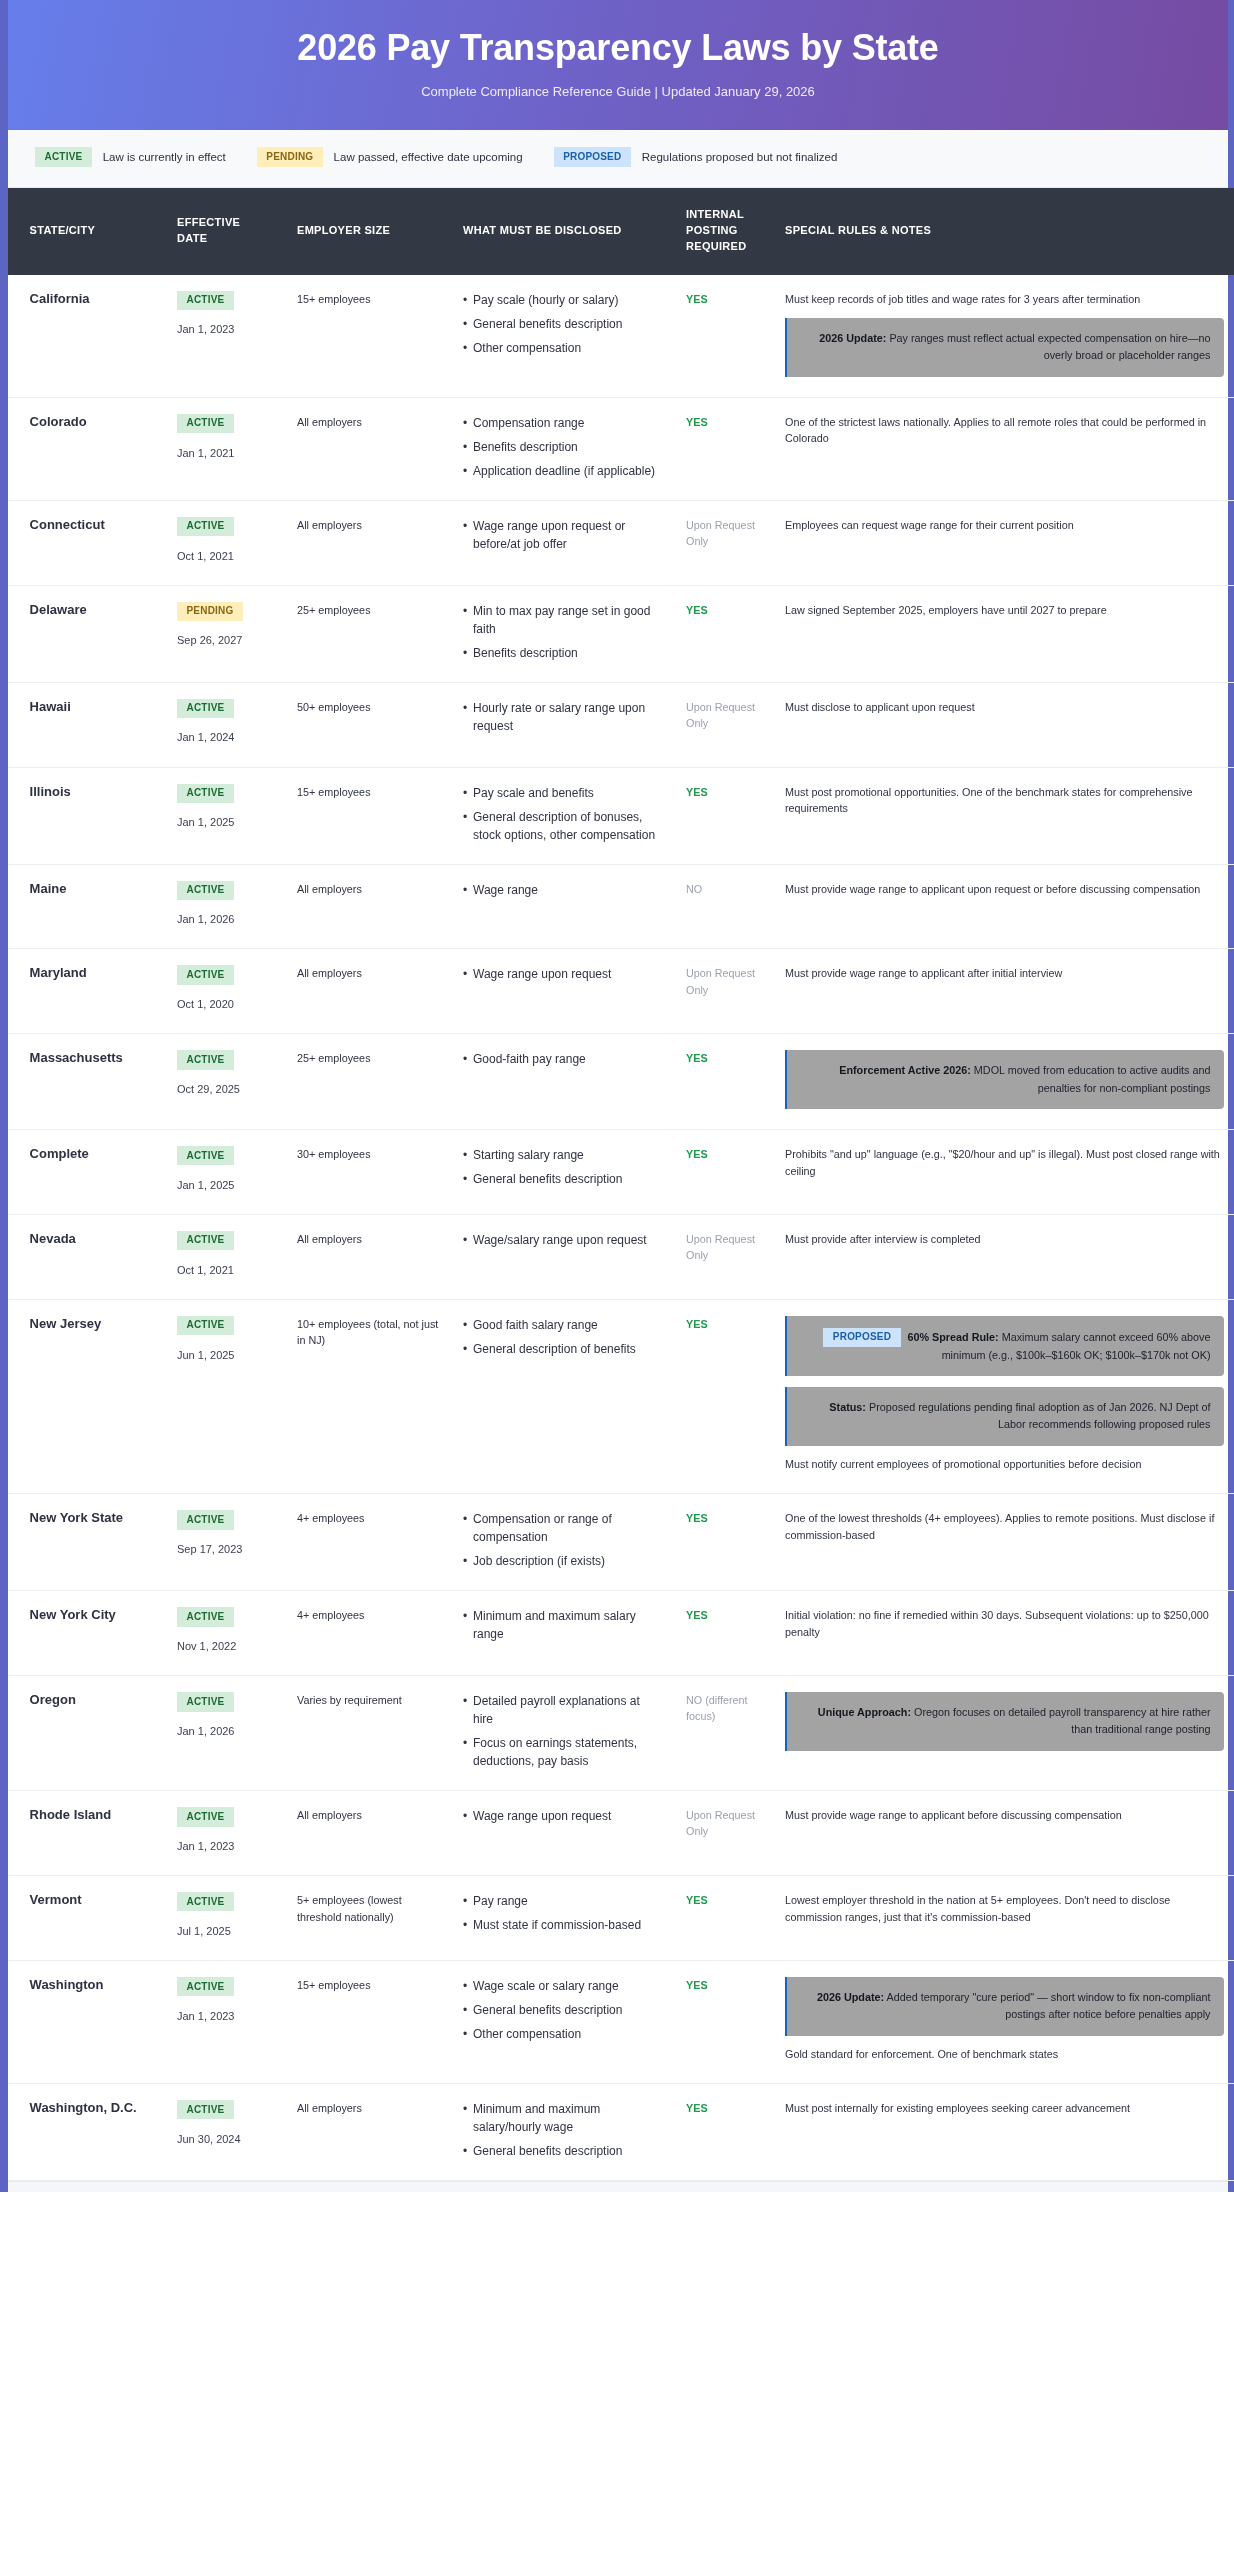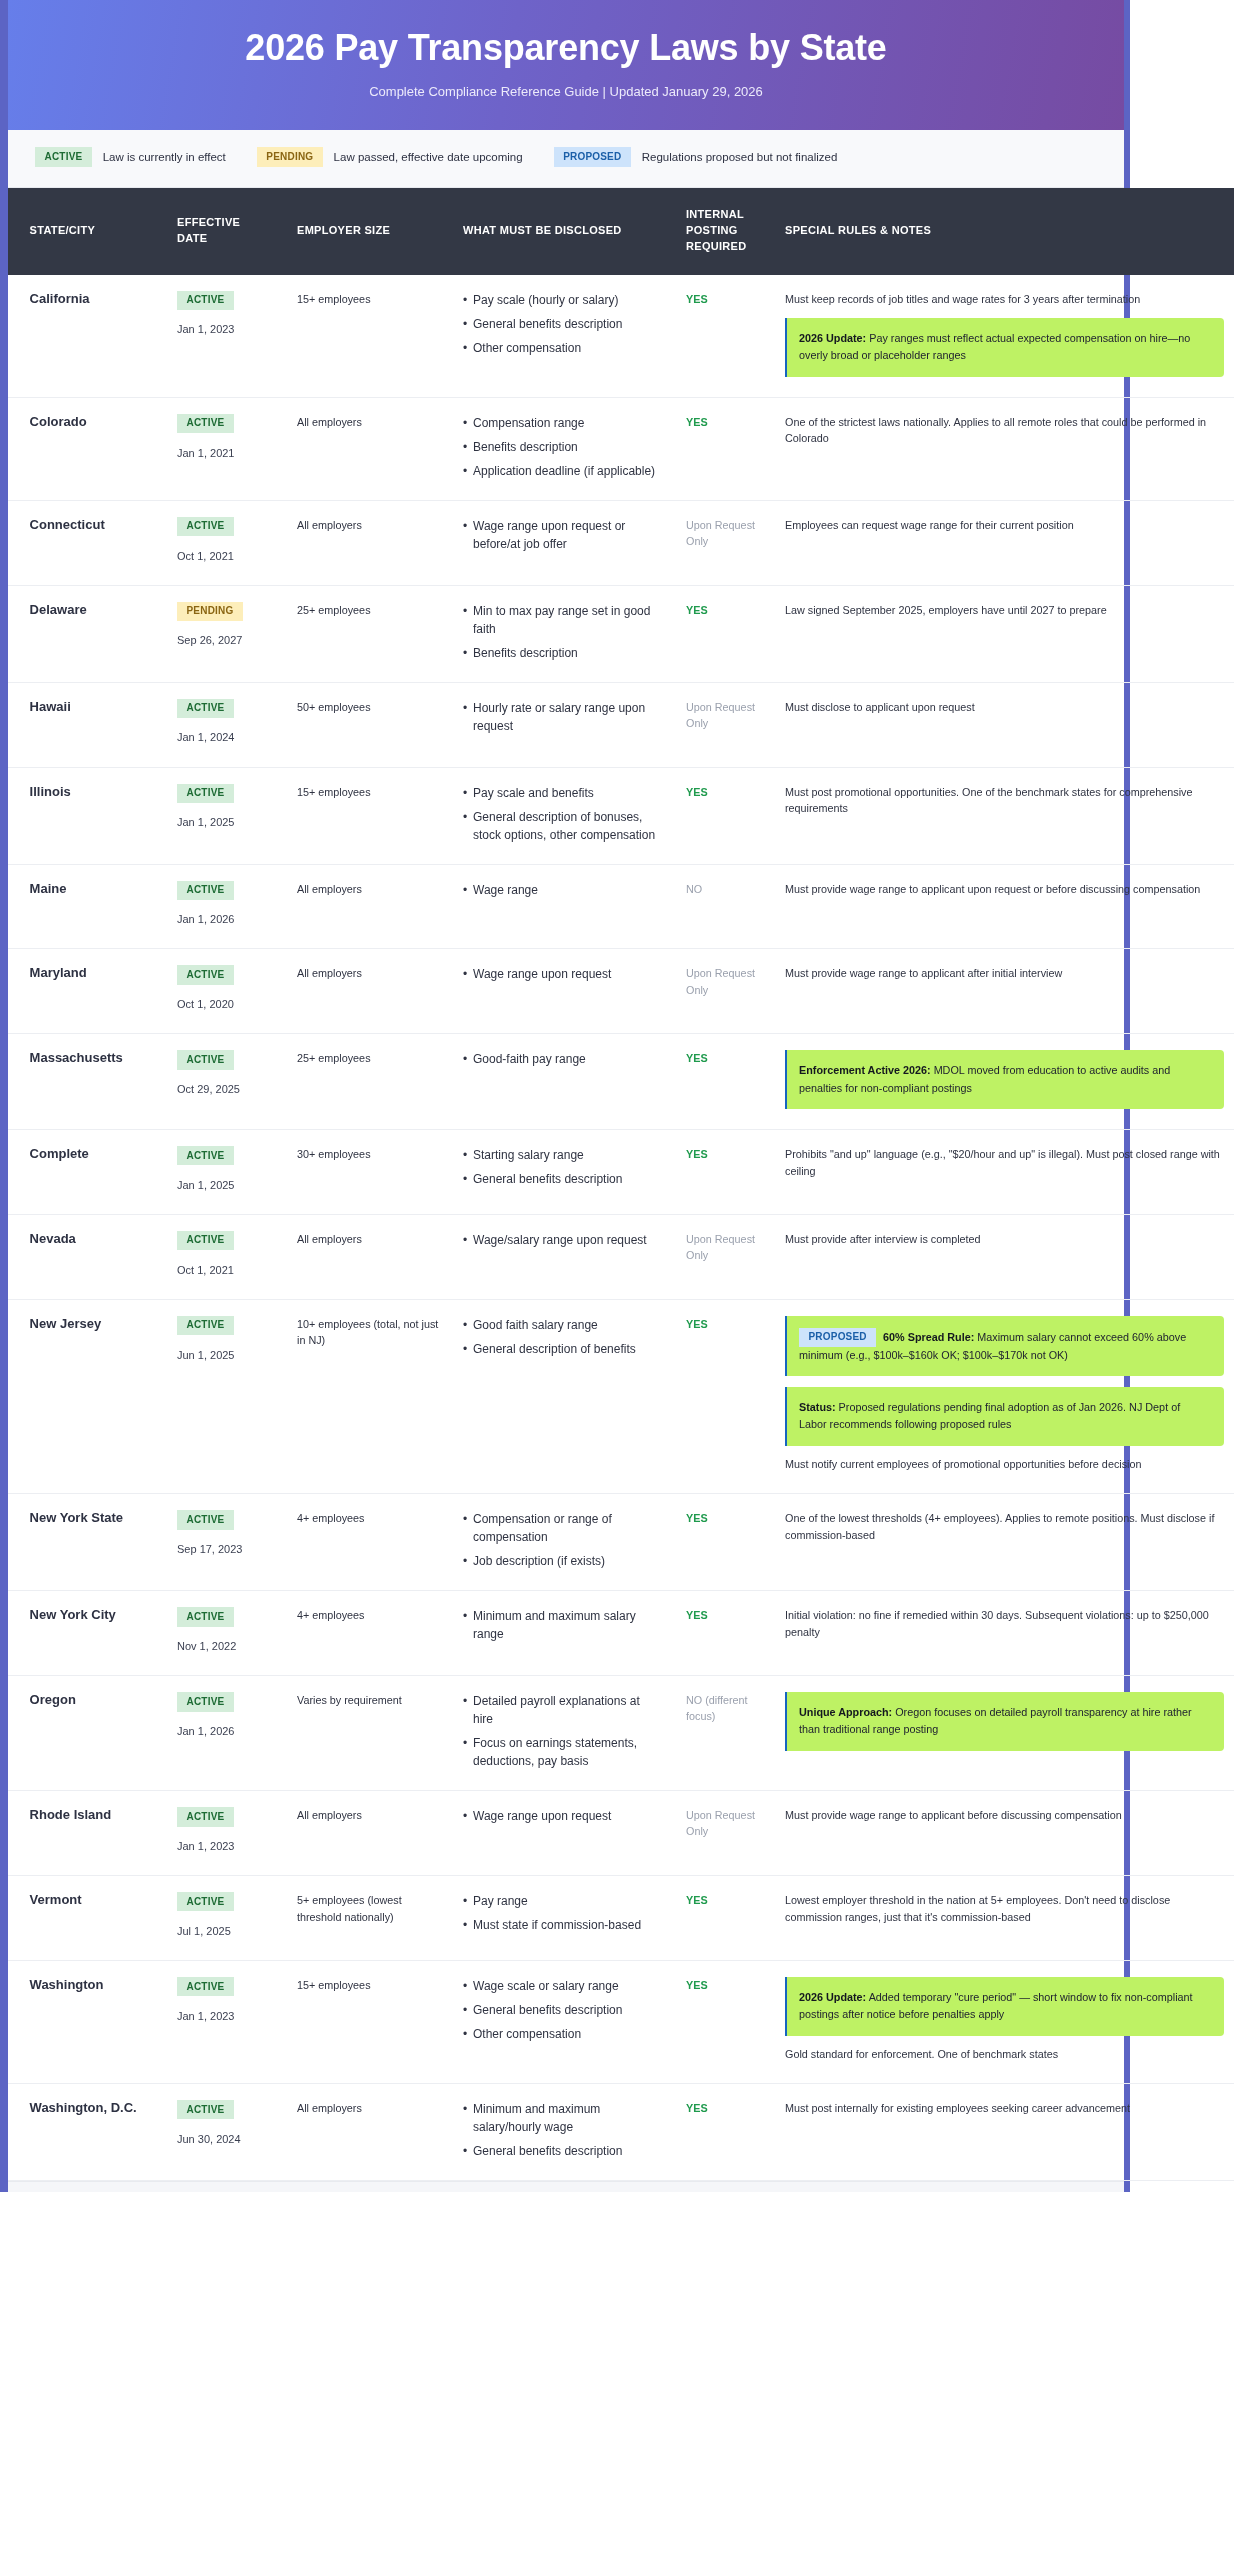--- a/index.html
+++ b/index.html
@@ -4,21 +4,21 @@
 <title>2026 Pay Transparency Laws by State</title>
 <style>
   * { box-sizing: border-box; margin: 0; padding: 0; }
   html, body {
     width: 1234px;
     background: #ffffff;
     font-family: "Liberation Sans", "DejaVu Sans", sans-serif;
     -webkit-font-smoothing: antialiased;
   }
   .page {
-    width: 1130px;
+    width: 1234px;
     background: #ffffff;
     border-left: 8px solid #5c64c4;
     border-right: 6.8px solid #5c64c4;
     position: relative;
   }
 
   
   .hero {
     background: linear-gradient(100deg, #667eea 0%, #6e63c9 45%, #764ba2 100%);
     padding: 28px 27px 31px 27px;
@@ -156,27 +156,28 @@
   .posting.yes { color: #1f9a4d; font-weight: bold; }
   .posting.no  { color: #9aa0ad; }
   .posting.req { color: #9aa0ad; }
 
   .note-text { font-size: 10.8px; line-height: 1.55; }
   .note-text + .note-box,
   .note-box + .note-text,
   .note-box + .note-box { margin-top: 10.8px; }
 
   .note-box {
-    background: #bef264;
+    background: #a3a3a3;
     border-left: 2.7px solid #1565c0;
     border-radius: 0 4px 4px 0;
     padding: 12px 13.5px 12px 12px;
     font-size: 10.8px;
     line-height: 1.6;
     color: #20242f;
+    text-align: right;
   }
   .note-box b { font-weight: bold; color: #14181f; }
   .note-box .badge { margin-right: 6.8px; vertical-align: baseline; }
 
   
   .footer-strip {
     background: #f5f6f9;
     height: 10.8px;
     border-top: 0.7px solid #e8eaef;
   }

